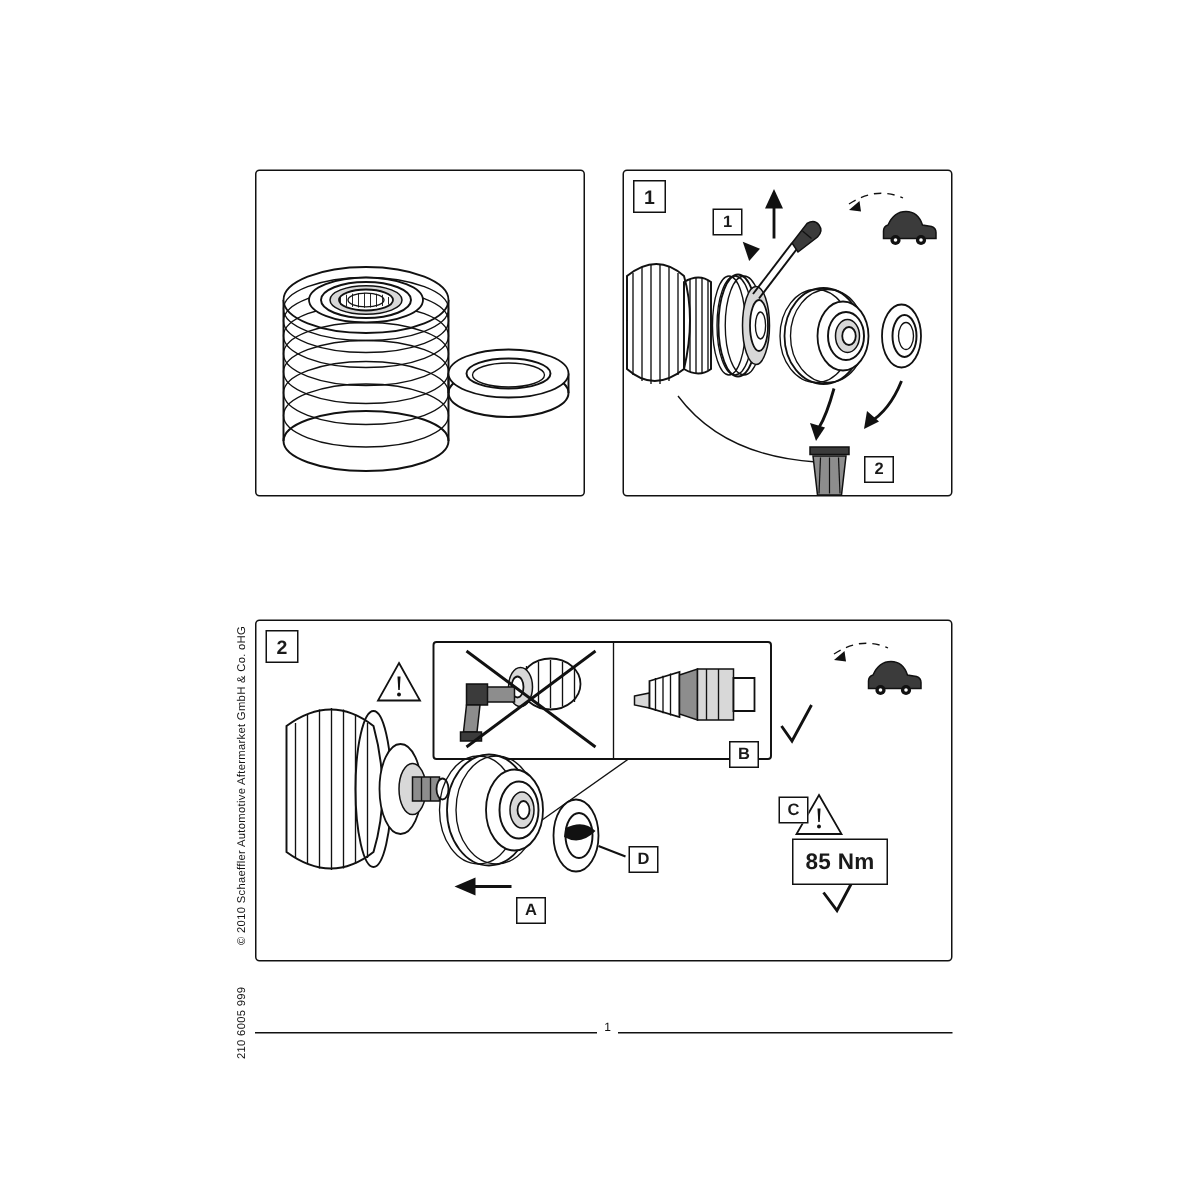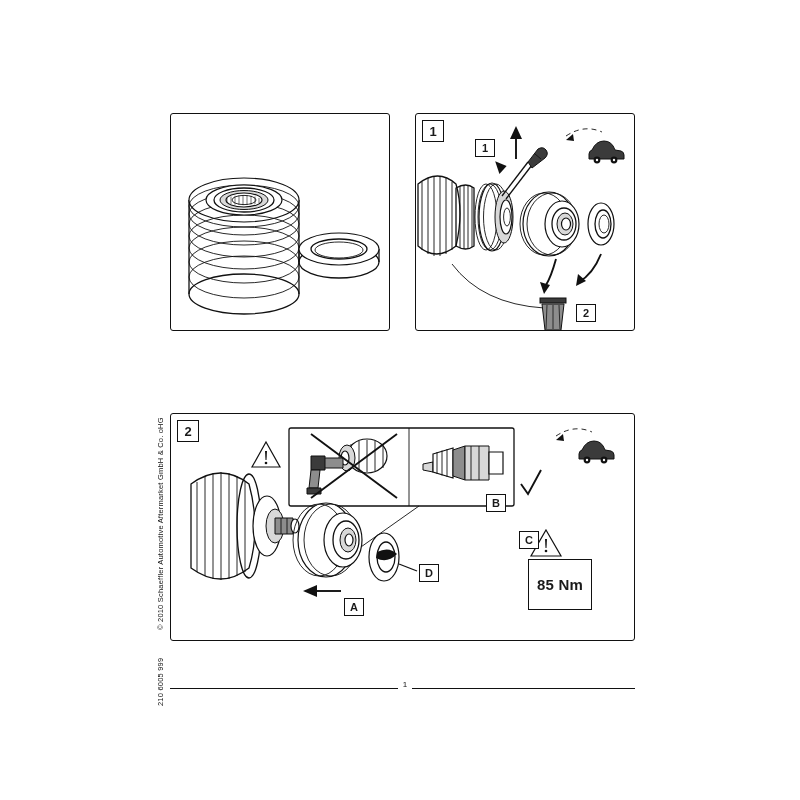--- a/index.html
+++ b/index.html
@@ -66,21 +66,21 @@
     position: absolute;
     border: 1.6px solid #111;
     background: #fff;
     display: flex;
     align-items: center;
     justify-content: center;
     font-size: 15px;
     font-weight: bold;
     letter-spacing: .2px;
     box-sizing: border-box;
-    padding: 16px 8px;
+    padding: 6px 8px;
   }
 
   
   .side-text {
     position: absolute;
     transform-origin: left bottom;
     transform: rotate(-90deg);
     white-space: nowrap;
     font-size: 7.5px;
     letter-spacing: .2px;

